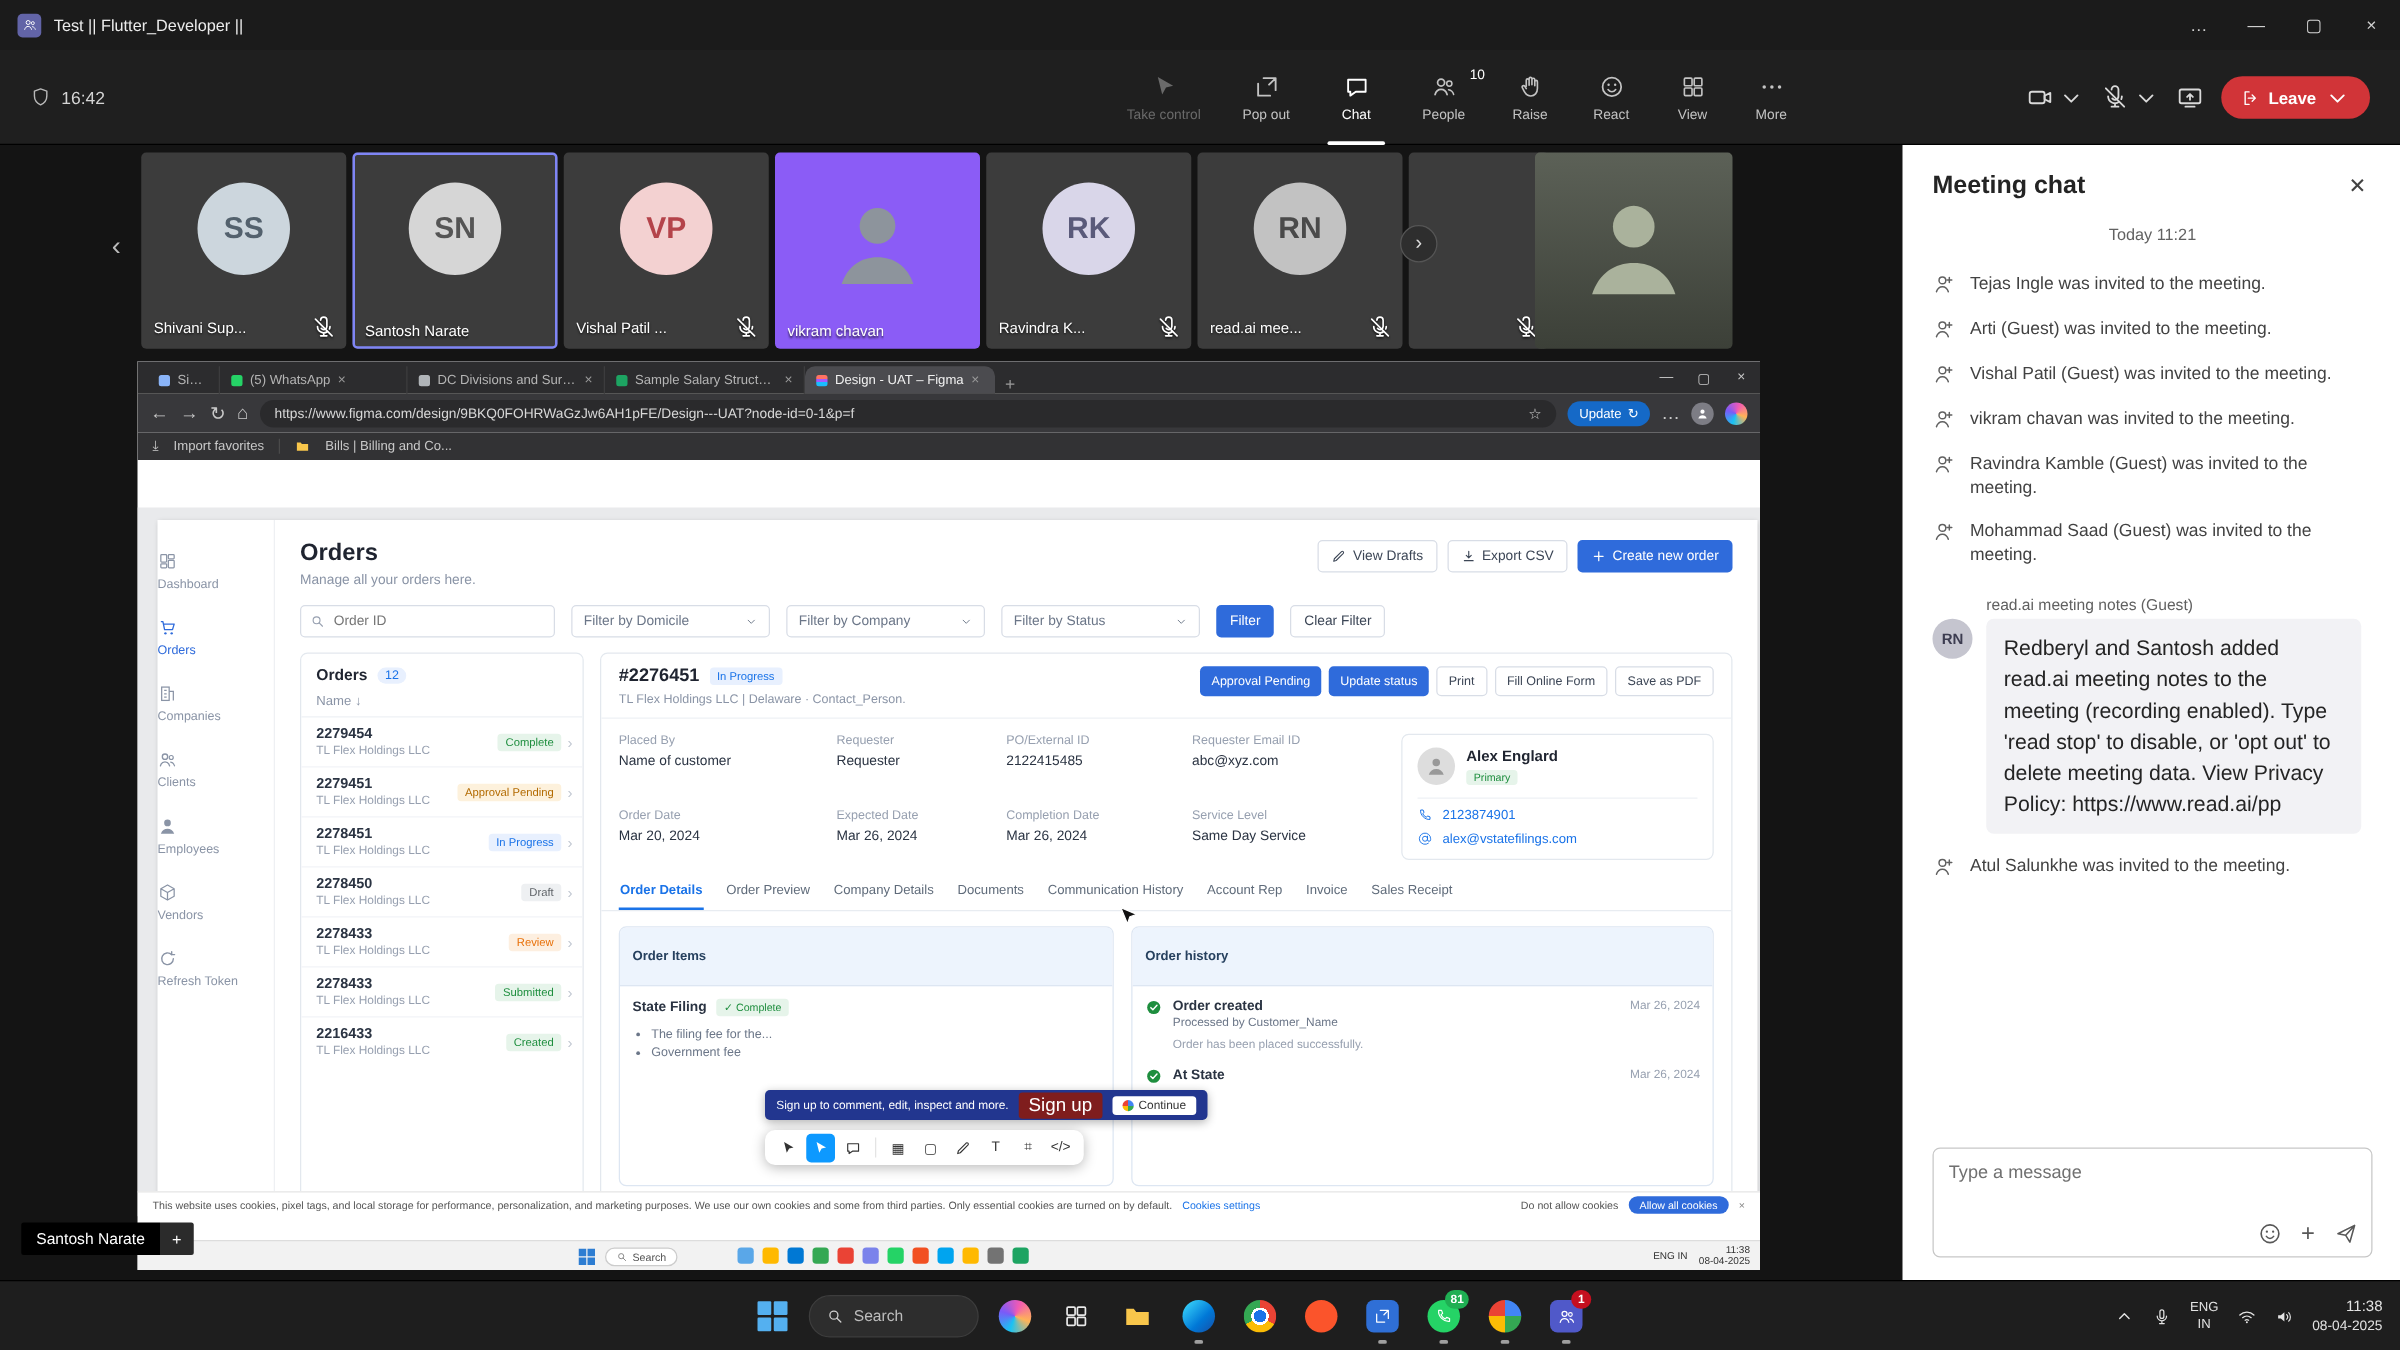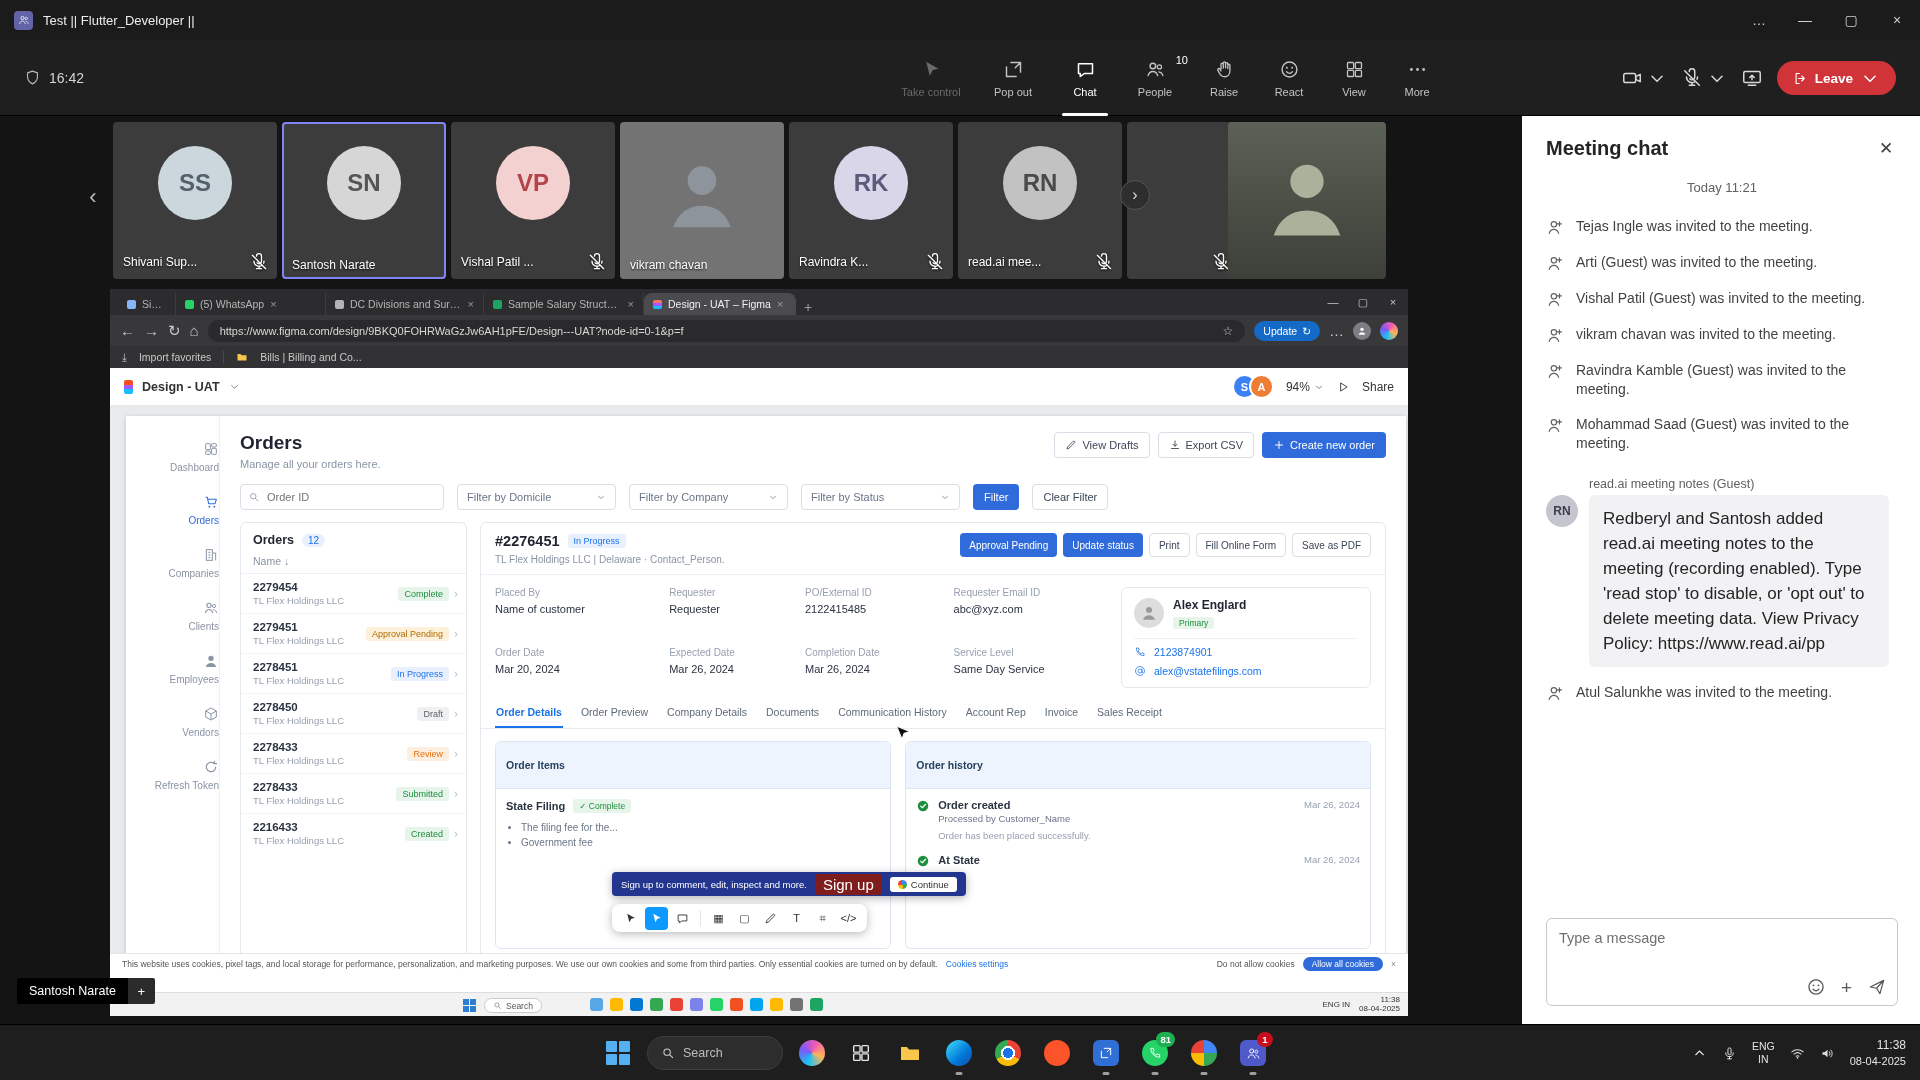--- a/index.html
+++ b/index.html
@@ -66,21 +66,21 @@
 .figbar{position:absolute;left:0;top:79px;right:0;height:38px;background:#fff;border-bottom:1px solid #e8e8e8;display:flex;align-items:center;padding:0 14px;gap:9px}
 .figlogo{width:9px;height:14px;border-radius:2px;background:linear-gradient(#f24e1e 33%,#a259ff 33% 66%,#1abcfe 66%)}
 .fname{font-size:12.5px;color:#333;font-weight:bold}
 .figr{margin-left:auto;display:flex;align-items:center;gap:12px}
 .fav-av{width:25px;height:25px;border-radius:50%;border:2px solid #fff;font-size:11px;font-weight:bold;color:#fff;display:flex;align-items:center;justify-content:center}
 .zoomt{font-size:12px;color:#333}
 .canvas{position:absolute;left:0;right:0;top:117px;bottom:63px;background:#e9eaec;overflow:hidden}
 
 .frame{position:absolute;left:16px;top:10px;width:1280px;height:560px;background:#fff;box-shadow:0 1px 4px rgba(0,0,0,.18);display:flex;overflow:hidden;color:#2a3342}
 .appside{width:94px;border-right:1px solid #eef0f3;padding-top:14px;display:flex;flex-direction:column;align-items:center}
-.sitem{height:53px;display:flex;flex-direction:column;align-items:flex-end;justify-content:center;gap:5px;color:#8a94a6;font-size:10px;width:100%}
+.sitem{height:53px;display:flex;flex-direction:column;align-items:flex-start;justify-content:center;gap:5px;color:#8a94a6;font-size:10px;width:100%}
 .sitem svg.ic{width:16px;height:16px}
 .sitem.on{color:#2f6bdb}
 .appmain{flex:1;display:flex;flex-direction:column;min-width:0}
 .ahead{padding:16px 20px 6px;display:flex;align-items:flex-start}
 .ahead h1{font-size:19px;color:#1f2430}
 .asub{font-size:11px;color:#8a94a6;margin-top:4px}
 .hbtns{margin-left:auto;display:flex;gap:8px;align-items:center}
 .btn-o{height:26px;border:1px solid #d8dde6;border-radius:4px;padding:0 10px;font-size:11px;color:#3c4656;display:flex;align-items:center;gap:5px;background:#fff}
 .btn-p{height:26px;border-radius:4px;padding:0 11px;font-size:11px;color:#fff;background:#2f6bdb;display:flex;align-items:center;gap:5px}
 .btn-o svg.ic,.btn-p svg.ic{width:12px;height:12px}
@@ -488,21 +488,21 @@
     </div>
     <div class="tile">
       <div class="avat av-vp">VP</div>
       <div class="namebar">
           <span>Vishal Patil ...</span>
         <svg class="ic micoff" viewBox="0 0 24 24">
             <use href="#i-micoff"></use>
           </svg>
         </div>
     </div>
-    <div class="tile" style="background:#737373">
+    <div class="tile" style="background:#8b5cf6">
       <svg class="ic silh" style="width:86px;height:86px" viewBox="0 0 24 24">
           <use href="#i-person"></use>
         </svg>
       <div class="namebar">
           <span>vikram chavan</span>
         </div>
     </div>
     <div class="tile">
       <div class="avat av-rk">RK</div>
       <div class="namebar">
@@ -597,43 +597,20 @@
   <div class="favbar">
     <span class="navg" style="font-size:11px">⤓</span>
     <span>Import favorites</span>
     <div class="vsep"></div>
     <svg class="ic folderc" style="width:12px;height:12px" viewBox="0 0 24 24">
         <use href="#i-folder"></use>
       </svg>
     <span>Bills | Billing and Co...</span>
   </div>
 
-  <div class="figbar">
-    <div class="figlogo"></div>
-    <span class="fname">Design - UAT</span>
-    <svg class="ic" style="width:11px;height:11px;color:#666" viewBox="0 0 24 24">
-        <use href="#i-chevdown"></use>
-      </svg>
-    <div class="figr">
-      <div class="f">
-        <div class="fav-av" style="background:#3b82f6">S</div>
-        <div class="fav-av" style="background:#ef7d33;margin-left:-8px">A</div>
-      </div>
-      <div class="f ac" style="gap:4px">
-        <span class="zoomt">94%</span>
-        <svg class="ic" style="width:10px;height:10px;color:#555" viewBox="0 0 24 24">
-            <use href="#i-chevdown"></use>
-          </svg>
-      </div>
-      <svg class="ic" style="width:14px;height:14px;color:#444" viewBox="0 0 24 24">
-          <use href="#i-play"></use>
-        </svg>
-      <span class="zoomt">Share</span>
-    </div>
-  </div>
 
   <div class="canvas">
     <div class="frame">
 
       <div class="appside">
         <div class="sitem">
           <svg class="ic" viewBox="0 0 24 24">
               <use href="#i-dash"></use>
             </svg>
           <span>Dashboard</span>

